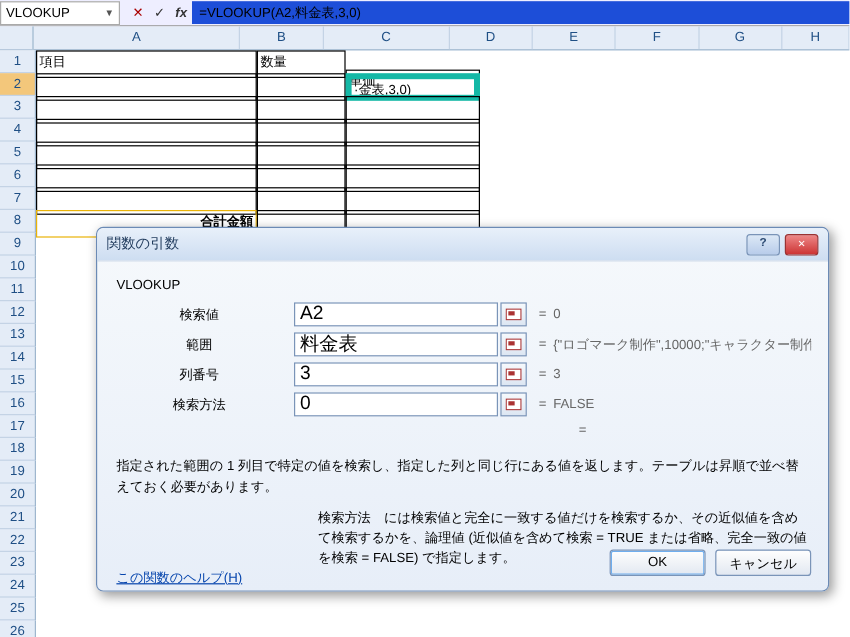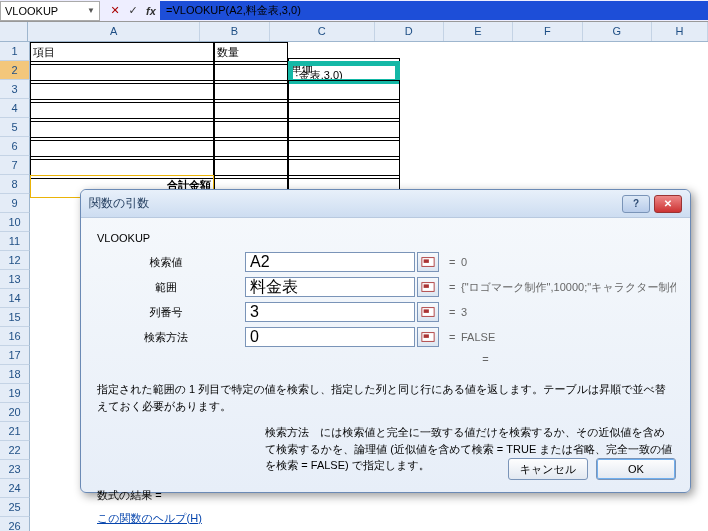--- a/index.html
+++ b/index.html
@@ -24,21 +24,21 @@
 .row-h { height: 19px; border-bottom: 1px solid #c4d3e5; border-right: 1px solid #9eb6ce; text-align: center; line-height: 18px; color: #1f4f85; font-size: 11px; }
 .row-h.sel { background: #f3c77b; }
 .cells { position: relative; flex: 1; }
 .cell { position: absolute; height: 23px; border-right: 1px solid #d4d4d4; border-bottom: 1px solid #d4d4d4; padding: 1px 2px; font-size: 11px; line-height: 17px; overflow: hidden; }
 .col-A { width: 184px; left: 0; }
 .col-B { width: 74px; left: 184px; }
 .col-C { width: 112px; left: 258px; }
 
 
 .dialog { position: absolute; left: 80px; top: 189px; width: 611px; height: 304px; background: linear-gradient(#f6f9fc,#e7eef8); border: 1px solid #6b8ab5; border-radius: 6px; box-shadow: 3px 3px 10px rgba(0,0,0,0.4); }
-.dlg-title { height: 28px; background: linear-gradient(#e8f0fa,#cdddf1); border-bottom: 1px solid #b8c9df; border-radius: 6px 6px 0 0; display: flex; align-items: center; padding: 0 8px; font-size: 12px; color: #1e395b; }
+.dlg-title { height: 28px; background: linear-gradient(#e8f0fa,#cdddf1); border-bottom: 1px solid #b8c9df; border-radius: 6px 6px 0 0; display: flex; align-items: center; padding: 0 8px; font-size: 12px; color: #1e395b; font-family: Liberation Mono, monospace; }
 .dlg-title .spacer { flex: 1; }
 .dlg-close, .dlg-help { width: 28px; height: 18px; border-radius: 3px; margin-left: 4px; display: inline-flex; align-items: center; justify-content: center; font-size: 10px; font-weight: bold; }
 .dlg-help { background: linear-gradient(#dce8f6,#b8ccea); border: 1px solid #7a94b8; color: #2e4c74; }
 .dlg-close { background: linear-gradient(#e88,#c33); border: 1px solid #933; color: #fff; }
 .dlg-body { padding: 10px 14px; font-size: 11px; color: #000; }
 .fn-name { margin: 4px 0 8px 2px; }
 .arg-row { display: flex; align-items: center; margin-bottom: 5px; }
 .arg-label { width: 150px; text-align: center; padding-right: 8px; }
 .arg-input { width: 170px; height: 20px; border: 1px solid #7a94b8; background: #fff; padding: 1px 4px; font-size: 16px; }
 .ref-btn { width: 22px; height: 20px; border: 1px solid #7a94b8; background: linear-gradient(#f6f9fc,#dce6f2); margin-left: 2px; display: inline-flex; align-items: center; justify-content: center; }
@@ -196,21 +196,20 @@
           </svg>
         </span>
       <span class="arg-eq">=</span>
       <span class="arg-val">FALSE</span>
     </div>
     <div class="eq-center">=</div>
 
     <div class="desc1">指定された範囲の 1 列目で特定の値を検索し、指定した列と同じ行にある値を返します。テーブルは昇順で並べ替えておく必要があります。</div>
     <div class="desc2">検索方法　には検索値と完全に一致する値だけを検索するか、その近似値を含めて検索するかを、論理値 (近似値を含めて検索 = TRUE または省略、完全一致の値を検索 = FALSE) で指定します。</div>
 
-    <div class="result-row">数式の結果 =</div>
     <span class="help-link">この関数のヘルプ(H)</span>
 
     <div class="dlg-buttons">
+      <button class="btn primary">OK</button>
       <button class="btn">キャンセル</button>
-      <button class="btn primary">OK</button>
     </div>
   </div>
 </div>
 
 </body></html>

